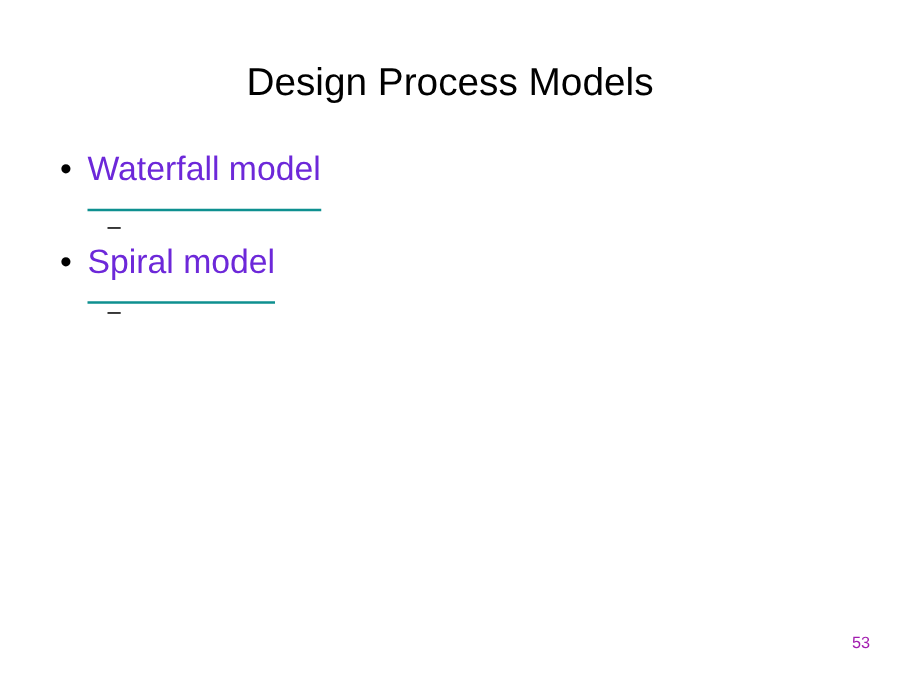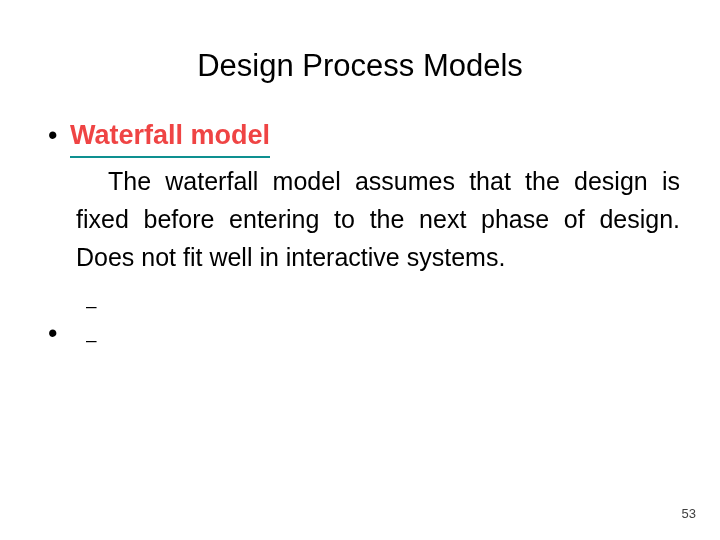--- a/index.html
+++ b/index.html
@@ -54,24 +54,23 @@
     left: 8px;
     top: 0;
     width: 14px;
     color: #000000;
     font-size: 27px;
     line-height: 34px;
     text-align: left;
   }
   .lvl1 .lvl1-text {
     display: inline;
-    color: #ef4444;
+    color: #6d28d9;
     border-bottom: 2px solid #0E9090;
-    padding-bottom: 6px;
-    font-weight: bold;
+    padding-bottom: 17px;
   }
 
   
   .lvl2-para {
     margin-left: 36px;
     margin-top: 10px;
     width: 604px;
     font-size: 25px;
     line-height: 38px;
     color: #000000;
@@ -109,50 +108,50 @@
   .gap-b { height: 24px; }
   .gap-c { height: 10px; }
 
   
   .page-number {
     position: absolute;
     right: 24px;
     bottom: 18px;
     font-size: 13px;
     line-height: 16px;
-    color: #404040;
+    color: #a21caf;
     text-align: right;
   }
 </style>
 </head>
 <body>
 
 <div id="slide">
 
   <div class="slide-title">Design Process Models</div>
 
   <div class="body-area">
 
     <div class="lvl1">
       <span class="bullet-dot">•</span>
       <span class="lvl1-text">Waterfall model</span>
     </div>
 
-    <div class="lvl2-para">The waterfall model assumes that the design is fixed before entering to the next phase of design. Does not fit well in interactive systems.</div>
 
     <div class="gap-a"></div>
 
     <div class="lvl3">
       <span class="dash">–</span>
     </div>
 
     <div class="gap-b"></div>
 
     <div class="lvl1">
       <span class="bullet-dot">•</span>
+      <span class="lvl1-text">Spiral model</span>
     </div>
 
     <div class="gap-c"></div>
 
     <div class="lvl3 nowrap-line">
       <span class="dash">–</span>
     </div>
 
   </div>
 

